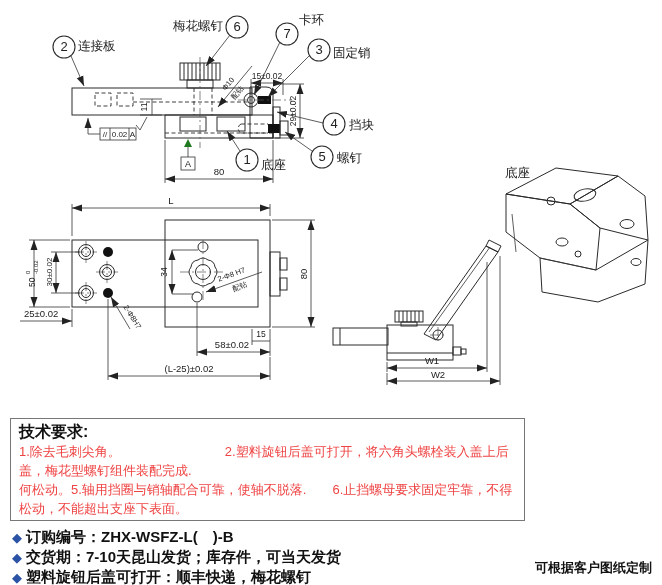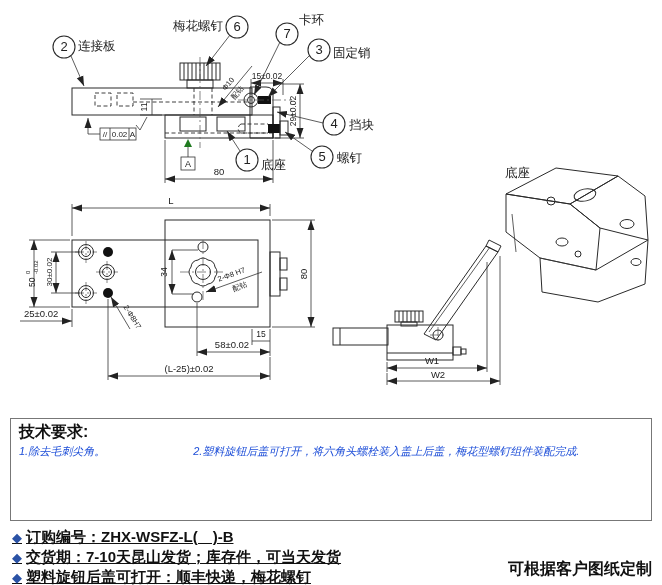--- a/index.html
+++ b/index.html
@@ -11,28 +11,28 @@
   .dash{stroke:#2a2a2a;stroke-width:.9;fill:none;stroke-dasharray:4 2.5;}
   .cl{stroke:#555;stroke-width:.7;fill:none;stroke-dasharray:9 3 2 3;}
   .dim{stroke:#333;stroke-width:.8;fill:none;}
   .blk{fill:#111;stroke:none;}
   .balloon-c{fill:#fff;stroke:#2a2a2a;stroke-width:1.1;}
   .bnum{font-size:13px;}
   .plabel{font-size:12.5px;}
   .dtext{font-size:9.5px;}
   .stext{font-size:8.5px;}
   .ltext{font-size:7.5px;}
-  .tech-box{position:absolute;left:10px;top:418px;width:642px;height:103px;border:1px solid #777;
+  .tech-box{position:absolute;left:10px;top:418px;width:515px;height:103px;border:1px solid #777;
     box-sizing:border-box;padding:3px 8px 0 8px;background:#fff;}
   .tech-title{font-size:16px;font-weight:bold;color:#111;line-height:20px;}
-  .tech-line{font-size:11px;line-height:19px;color:#1d4ed8;white-space:pre-wrap;font-style:italic;}
+  .tech-line{font-size:13px;line-height:19px;color:#ef4444;white-space:pre-wrap;}
   .order{position:absolute;left:12px;top:527px;}
-  .order-row{font-size:15px;font-weight:bold;color:#111;line-height:19px;white-space:pre;text-decoration:underline;}
+  .order-row{font-size:15px;font-weight:bold;color:#111;line-height:19px;white-space:pre;}
   .diamond{color:#2a52a5;font-size:13px;margin-right:4px;}
-  .footer-note{position:absolute;right:10px;top:559px;font-size:16px;font-weight:bold;color:#111;}
+  .footer-note{position:absolute;right:10px;top:559px;font-size:13px;font-weight:bold;color:#111;}
 </style>
 </head>
 <body>
 
 <svg width="662" height="414" viewBox="0 0 662 414">
   <defs>
     <marker id="arr" markerWidth="11" markerHeight="8" refX="10" refY="4" orient="auto-start-reverse" markerUnits="userSpaceOnUse">
       <path d="M0,0.5 L10,4 L0,7.5 Z" fill="#222"></path>
     </marker>
   </defs>
@@ -283,20 +283,21 @@
     <ellipse class="ln" cx="627" cy="224" rx="7" ry="4.5"></ellipse>
     <ellipse class="ln" cx="562" cy="242" rx="6" ry="4"></ellipse>
     <circle class="ln" cx="578" cy="254" r="3"></circle>
     <ellipse class="ln" cx="636" cy="262" rx="5" ry="3.5"></ellipse>
   </g>
 </svg>
 
 <div class="tech-box">
   <div class="tech-title">技术要求:</div>
   <div class="tech-line">1.除去毛刺尖角。　　　　　　　　2.塑料旋钮后盖可打开，将六角头螺栓装入盖上后盖，梅花型螺钉组件装配完成.</div>
+  <div class="tech-line">何松动。5.轴用挡圈与销轴配合可靠，使轴不脱落.　　6.止挡螺母要求固定牢靠，不得松动，不能超出支座下表面。</div>
 </div>
 
 <div class="order">
   <div class="order-row"><span class="diamond">◆</span><span>订购编号：</span><span>ZHX-WSFZ-L(　)-B</span></div>
   <div class="order-row"><span class="diamond">◆</span><span>交货期：</span><span>7-10天昆山发货；库存件，可当天发货</span></div>
   <div class="order-row"><span class="diamond">◆</span><span>塑料旋钮后盖可打开：</span><span>顺丰快递，梅花螺钉</span></div>
 </div>
 
 <div class="footer-note">可根据客户图纸定制</div>
 

